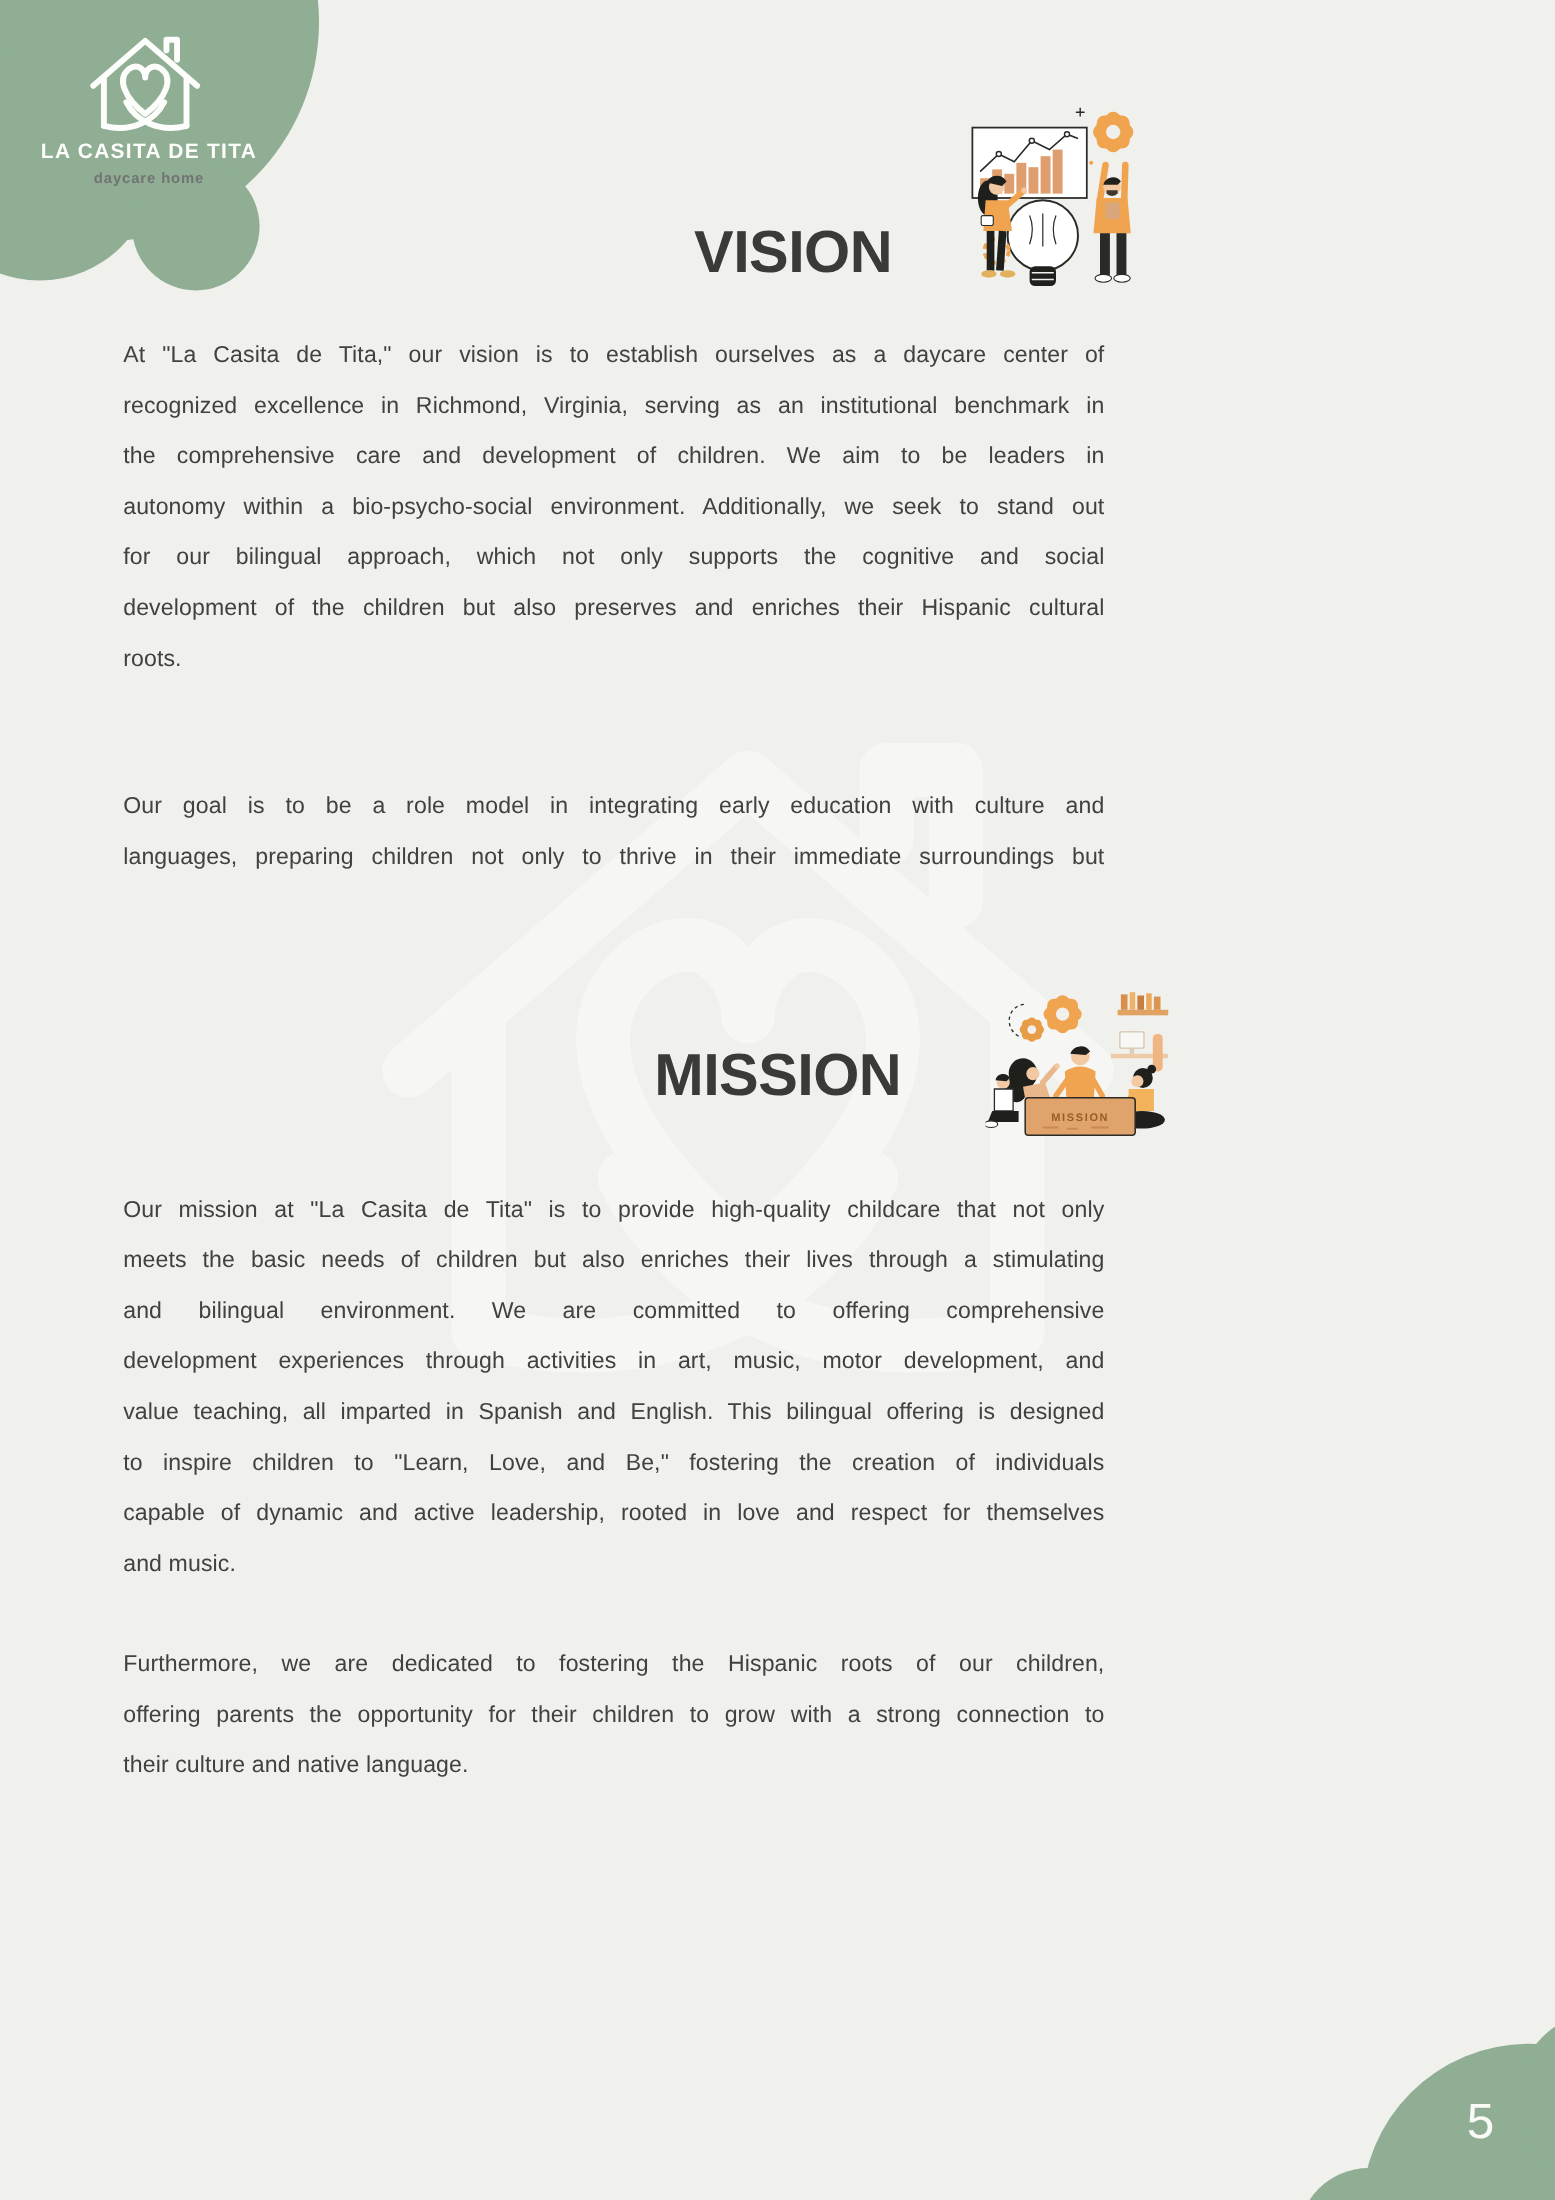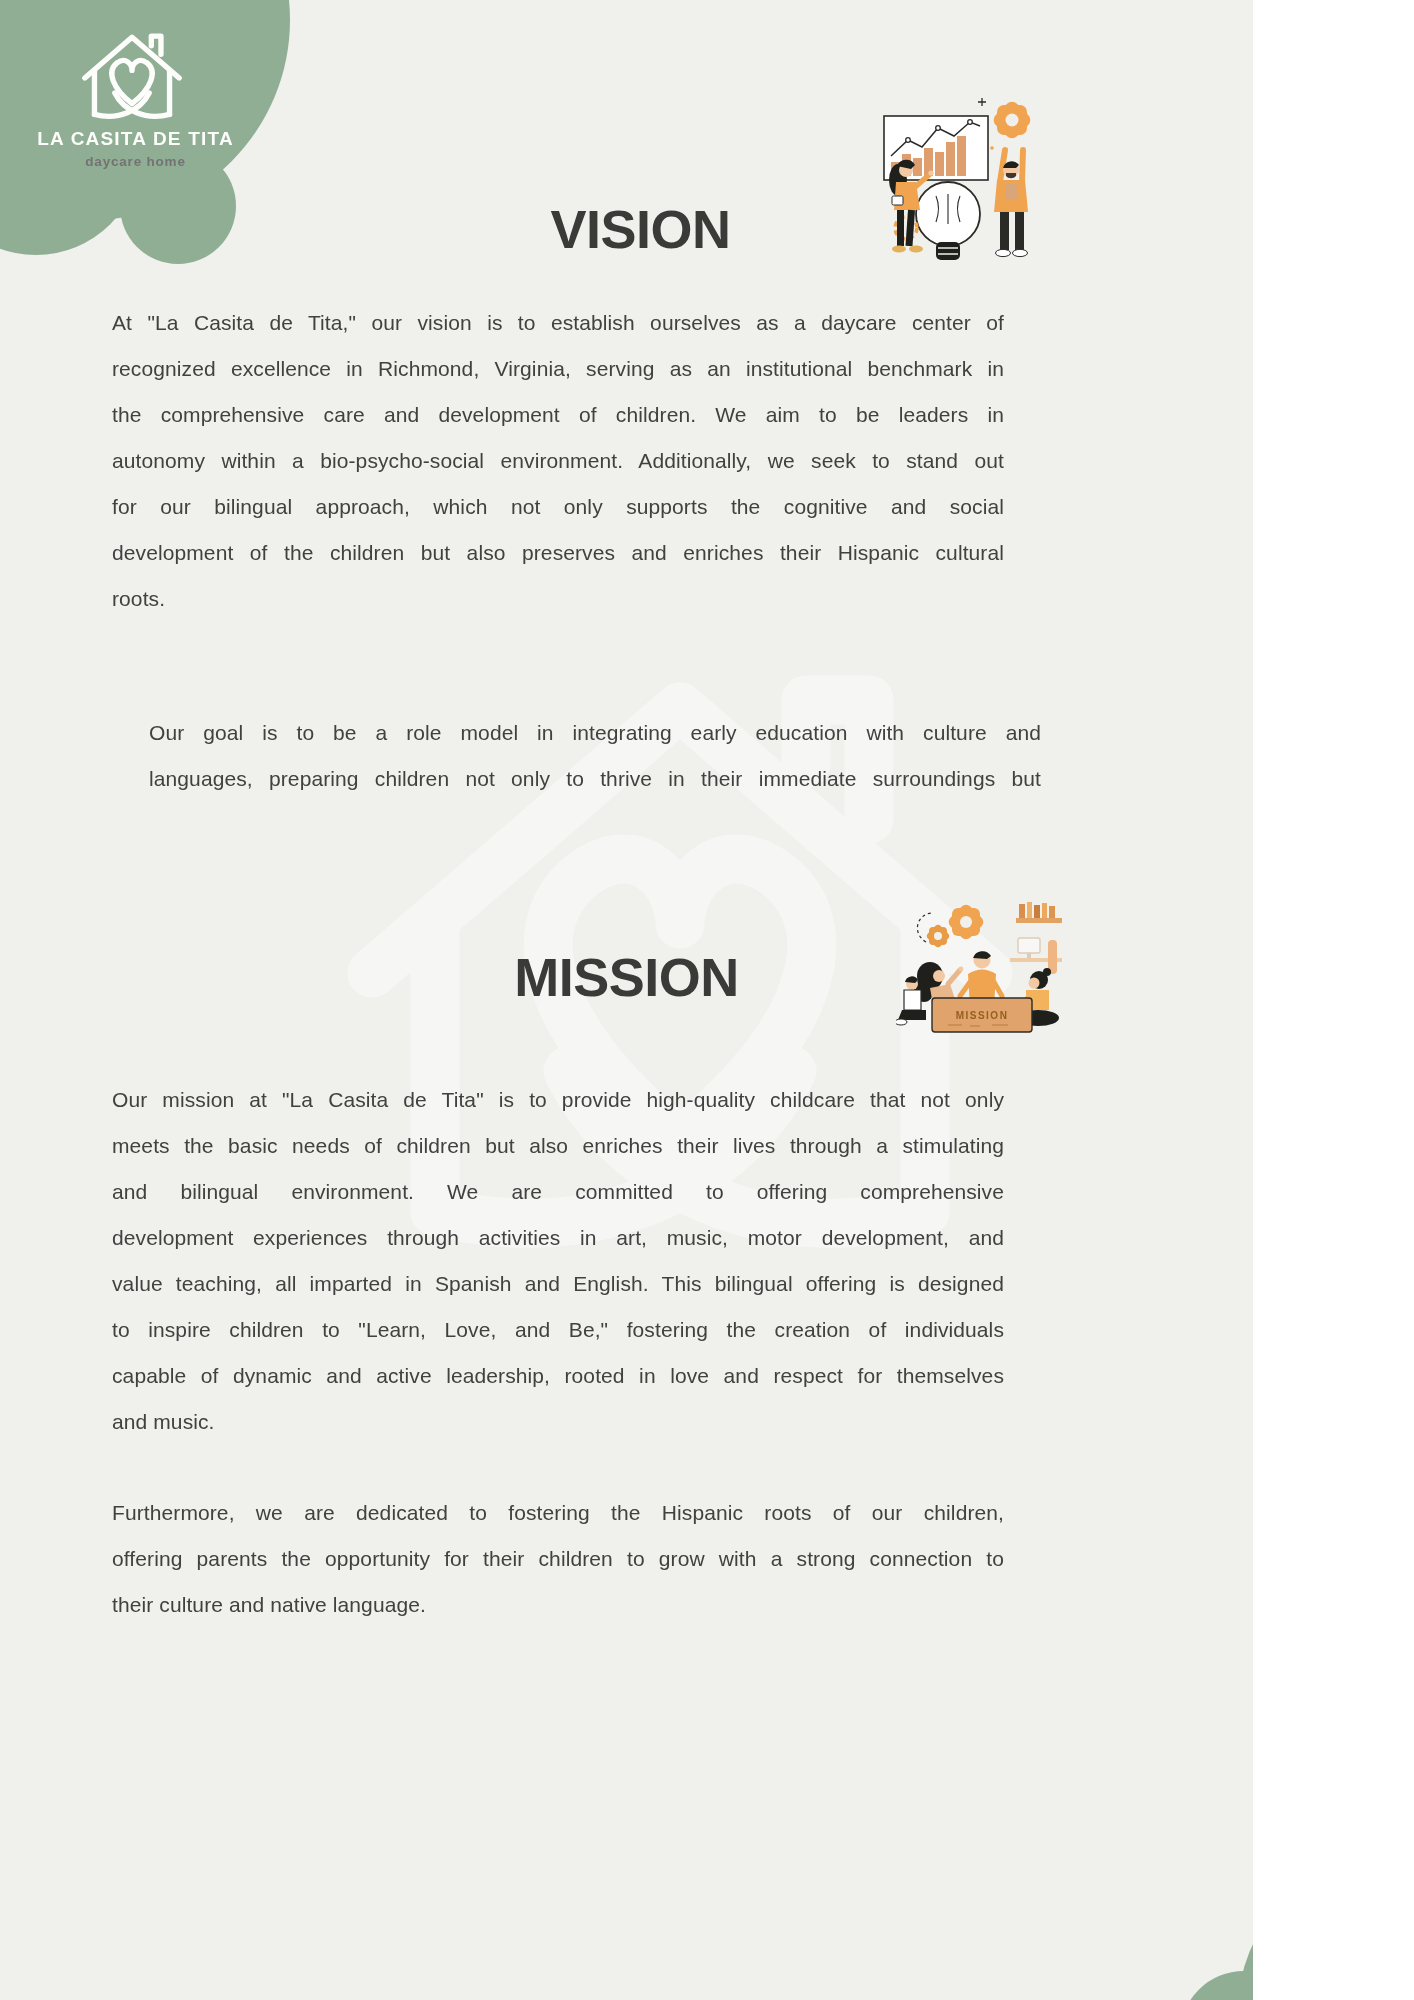--- a/index.html
+++ b/index.html
@@ -1,18 +1,18 @@
 <!DOCTYPE html>
 <html><head>
 <meta charset="utf-8">
 <style>
   html,body{margin:0;padding:0;}
   .page{
     position:relative;
-    width:1253px;height:2000px;
+    width:1414px;height:2000px;
     background:#F0F0ED;
     overflow:hidden;
     font-family:"Liberation Sans",sans-serif;
   }
   svg{display:block;}
   .abs{position:absolute;}
 
   
   .brand-name{
     position:absolute;left:28px;top:128px;width:215px;
@@ -36,21 +36,21 @@
   
   .para{
     position:absolute;left:112px;width:892px;
     color:#414140;font-size:21px;line-height:46px;
     letter-spacing:.1px;
   }
   .tline{text-align:justify;text-align-last:justify;white-space:normal;}
   .tline-last{text-align-last:left;}
 
   .p-vision-1{top:300px;}
-  .p-vision-2{top:710px;margin-left:37px;}
+  .p-vision-2{top:710px;}
   .p-mission-1{top:1077px;}
   .p-mission-2{top:1490px;}
 
   
   .page-number{
     position:absolute;left:1320px;top:1903px;width:52px;
     text-align:center;color:#FAFAF7;font-size:45px;font-weight:400;
   }
   .watermark{opacity:.45;}
 </style>

